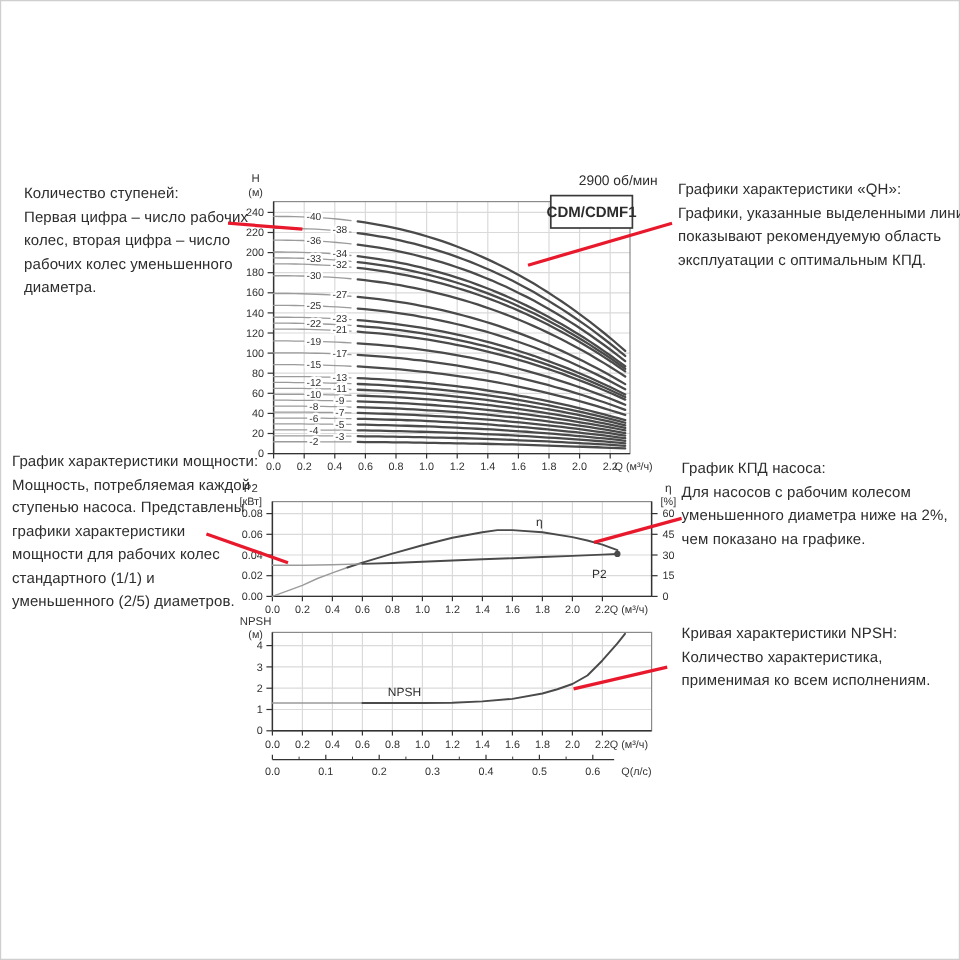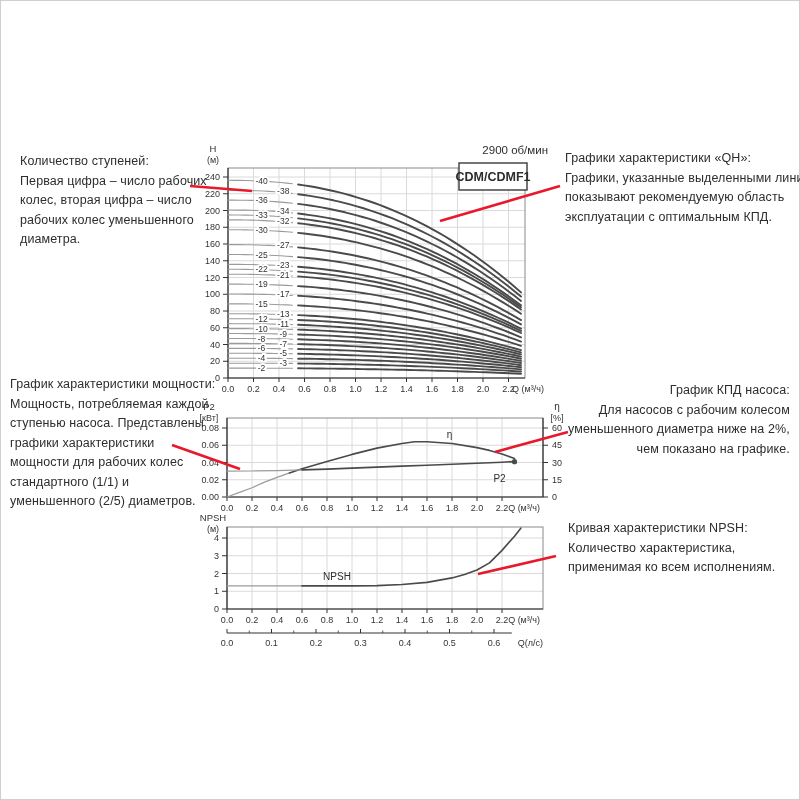--- a/index.html
+++ b/index.html
@@ -353,21 +353,21 @@
 эксплуатации с оптимальным КПД.</div>
 
   <div class="note" style="left:10px;top:375px;">График характеристики мощности:
 Мощность, потребляемая каждой
 ступенью насоса. Представлены
 графики характеристики
 мощности для рабочих колес
 стандартного (1/1) и
 уменьшенного (2/5) диаметров.</div>
 
-  <div class="note" style="left:568px;top:381px;text-align:right;">График КПД насоса:
+  <div class="note" style="left:568px;top:381px;">График КПД насоса:
 Для насосов с рабочим колесом
 уменьшенного диаметра ниже на 2%,
 чем показано на графике.</div>
 
   <div class="note" style="left:568px;top:519px;">Кривая характеристики NPSH:
 Количество характеристика,
 применимая ко всем исполнениям.</div>
 </div>
 
 </body></html>

